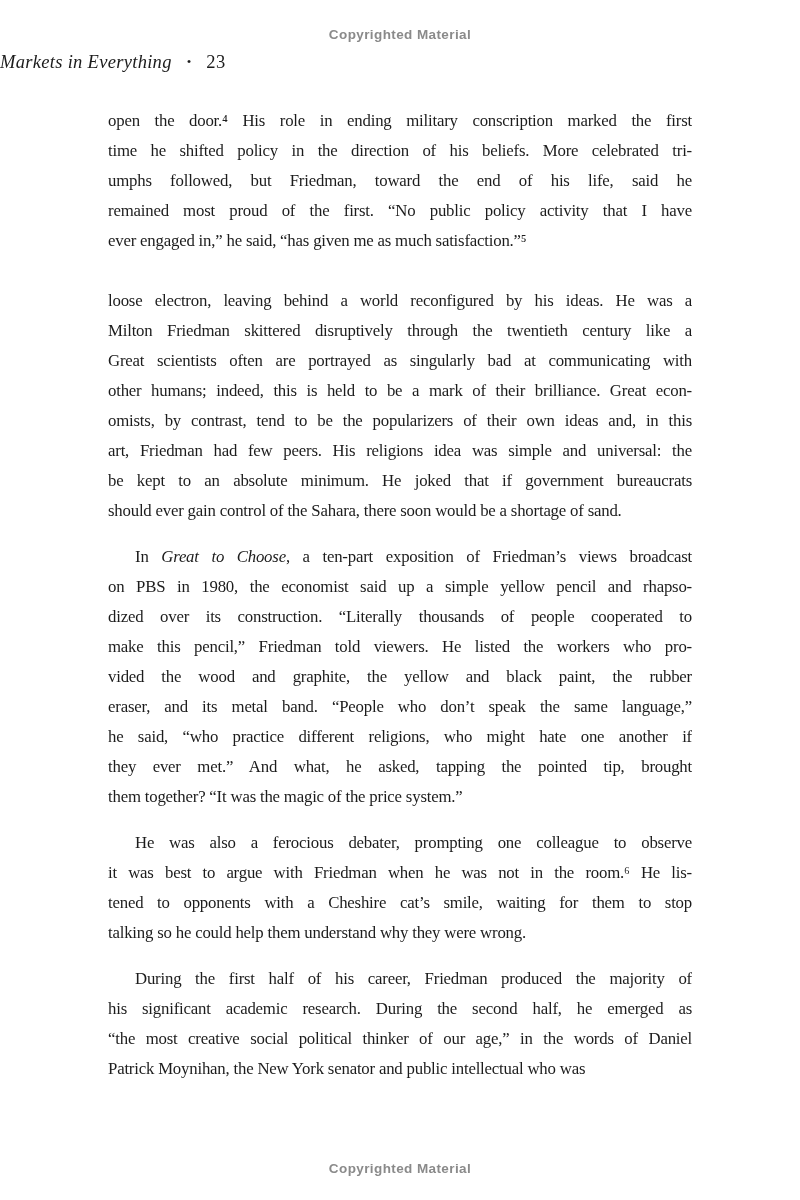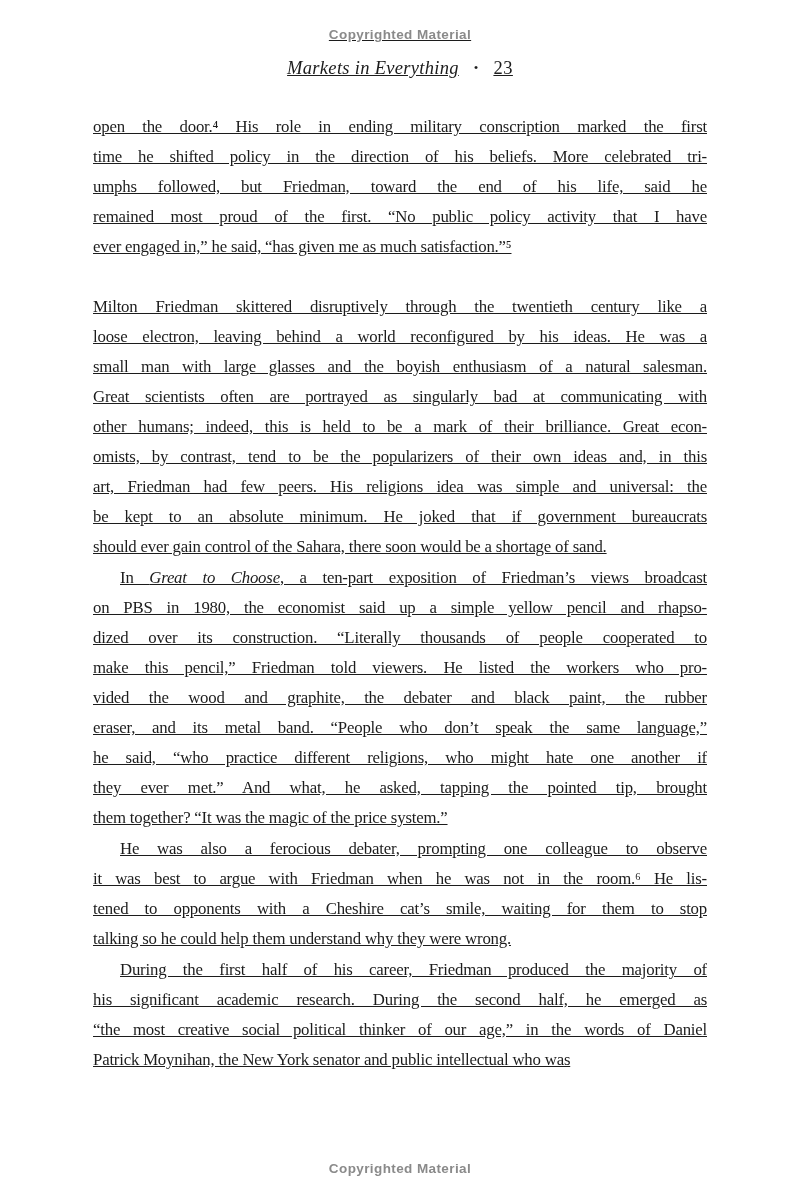--- a/index.html
+++ b/index.html
@@ -7,50 +7,49 @@
     --muted:#8a8a8a;
   }
   html,body{margin:0;padding:0;background:#ffffff;}
   body{width:800px;height:1200px;overflow:hidden;}
   .page{
     position:relative;
     width:800px;height:1200px;
     background:#ffffff;
     font-family:"Liberation Serif","DejaVu Serif",serif;
     color:var(--ink);
-    text-decoration:underline;
   }
   .copyright{
     width:100%;
     text-align:center;
     font-family:"Liberation Sans","DejaVu Sans",sans-serif;
     font-weight:700;
     font-size:13.5px;
     letter-spacing:0.4px;
     color:var(--muted);
   }
   .copyright.top{padding-top:27px;}
   .copyright.bottom{position:absolute;left:0;right:0;bottom:24px;}
   .running-header{
-    margin-top:16px;
-    text-align:center;
+    margin-top:10px;
+    text-align:left;
     font-size:18.5px;
     color:var(--ink);
   }
   .rh-title{font-style:italic;letter-spacing:0.3px;}
   .rh-sep{display:inline-block;margin:0 15px;font-size:13px;vertical-align:2px;}
   .rh-num{letter-spacing:0.5px;}
   .body-text{
     width:616px;
     margin:33px 0 0 92px;
     font-size:16.8px;
     line-height:30px;
     letter-spacing:-0.2px;
   }
-  .paragraph{margin:1px;}
+  .paragraph{margin:16px;}
   .paragraph.section-break{margin-top:30px;}
   .line{
     text-align:justify;
     text-align-last:justify;
     height:30px;
     overflow:hidden;
   }
   .line.last{text-align-last:left;}
   .line.first-indent{text-indent:27px;}
   .italic{font-style:italic;}
@@ -68,36 +67,35 @@
 
   <div class="body-text">
       <div class="paragraph">
         <div class="line">open the door.⁴ His role in ending military conscription marked the first</div>
         <div class="line">time he shifted policy in the direction of his beliefs. More celebrated tri-</div>
         <div class="line">umphs followed, but Friedman, toward the end of his life, said he</div>
         <div class="line">remained most proud of the first. “No public policy activity that I have</div>
         <div class="line last">ever engaged in,” he said, “has given me as much satisfaction.”⁵</div>
       </div>
       <div class="paragraph section-break">
+        <div class="line">loose electron, leaving behind a world reconfigured by his ideas. He was a</div>
         <div class="line">Milton Friedman skittered disruptively through the twentieth century like a</div>
-        <div class="line">loose electron, leaving behind a world reconfigured by his ideas. He was a</div>
-        <div class="line">small man with large glasses and the boyish enthusiasm of a natural salesman.</div>
         <div class="line">Great scientists often are portrayed as singularly bad at communicating with</div>
         <div class="line">other humans; indeed, this is held to be a mark of their brilliance. Great econ-</div>
         <div class="line">omists, by contrast, tend to be the popularizers of their own ideas and, in this</div>
         <div class="line">art, Friedman had few peers. His religions idea was simple and universal: the</div>
         <div class="line">be kept to an absolute minimum. He joked that if government bureaucrats</div>
         <div class="line last">should ever gain control of the Sahara, there soon would be a shortage of sand.</div>
       </div>
       <div class="paragraph">
         <div class="line first-indent"><span>In </span><span class="italic">Great to Choose</span><span>, a ten-part exposition of Friedman’s views broadcast</span></div>
         <div class="line">on PBS in 1980, the economist said up a simple yellow pencil and rhapso-</div>
         <div class="line">dized over its construction. “Literally thousands of people cooperated to</div>
         <div class="line">make this pencil,” Friedman told viewers. He listed the workers who pro-</div>
-        <div class="line">vided the wood and graphite, the debater and black paint, the rubber</div>
+        <div class="line">vided the wood and graphite, the yellow and black paint, the rubber</div>
         <div class="line">eraser, and its metal band. “People who don’t speak the same language,”</div>
         <div class="line">he said, “who practice different religions, who might hate one another if</div>
         <div class="line">they ever met.” And what, he asked, tapping the pointed tip, brought</div>
         <div class="line last">them together? “It was the magic of the price system.”</div>
       </div>
       <div class="paragraph">
         <div class="line first-indent">He was also a ferocious debater, prompting one colleague to observe</div>
         <div class="line">it was best to argue with Friedman when he was not in the room.⁶ He lis-</div>
         <div class="line">tened to opponents with a Cheshire cat’s smile, waiting for them to stop</div>
         <div class="line last">talking so he could help them understand why they were wrong.</div>

